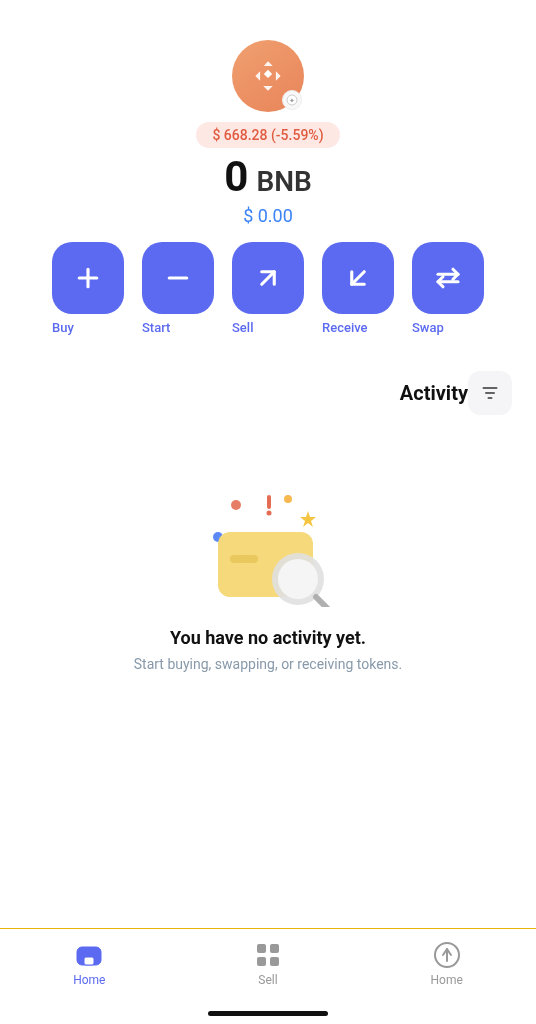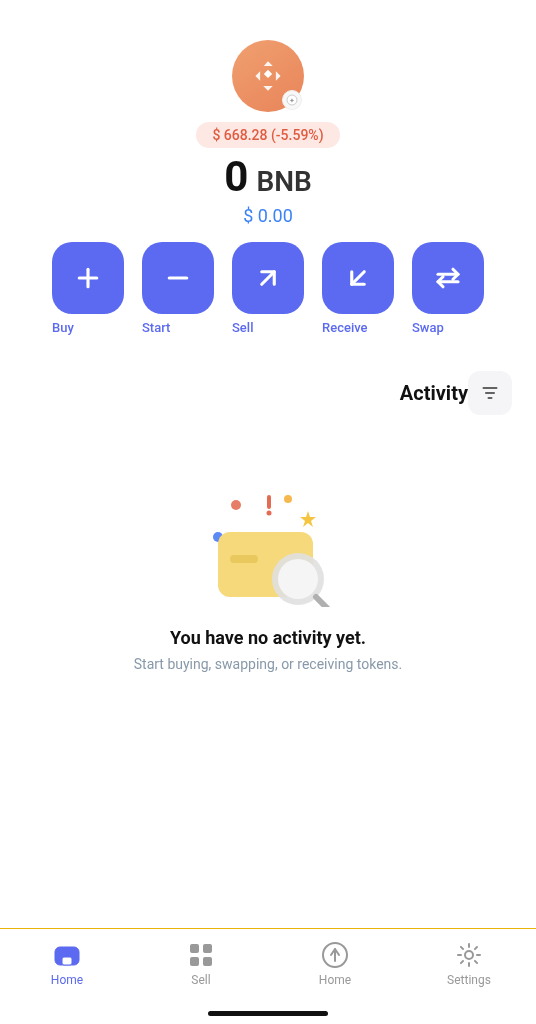--- a/index.html
+++ b/index.html
@@ -407,25 +407,16 @@
     <div class="nav-icon">
       <svg width="28" height="28" viewBox="0 0 28 28" fill="none">
         <circle cx="14" cy="14" r="12" stroke="#999" stroke-width="2"></circle>
         <polyline points="10,14 14,8 18,14" stroke="#999" stroke-width="2" stroke-linecap="round" stroke-linejoin="round"></polyline>
         <line x1="14" y1="8" x2="14" y2="20" stroke="#999" stroke-width="2" stroke-linecap="round"></line>
       </svg>
     </div>
     <span class="nav-label">Home</span>
   </div>
 
-  <div class="nav-item">
-    <div class="nav-icon">
-      <svg width="26" height="26" viewBox="0 0 26 26" fill="none">
-        <circle cx="13" cy="13" r="4" stroke="#999" stroke-width="2"></circle>
-        <path d="M13 2v3M13 21v3M2 13h3M21 13h3M4.9 4.9l2.1 2.1M18.9 18.9l2.1 2.1M4.9 21.1l2.1-2.1M18.9 7.1l2.1-2.1" stroke="#999" stroke-width="2" stroke-linecap="round"></path>
-      </svg>
-    </div>
-    <span class="nav-label">Settings</span>
-  </div>
 
 </nav>
 
 <div class="home-indicator"></div>
 
 </body></html>

